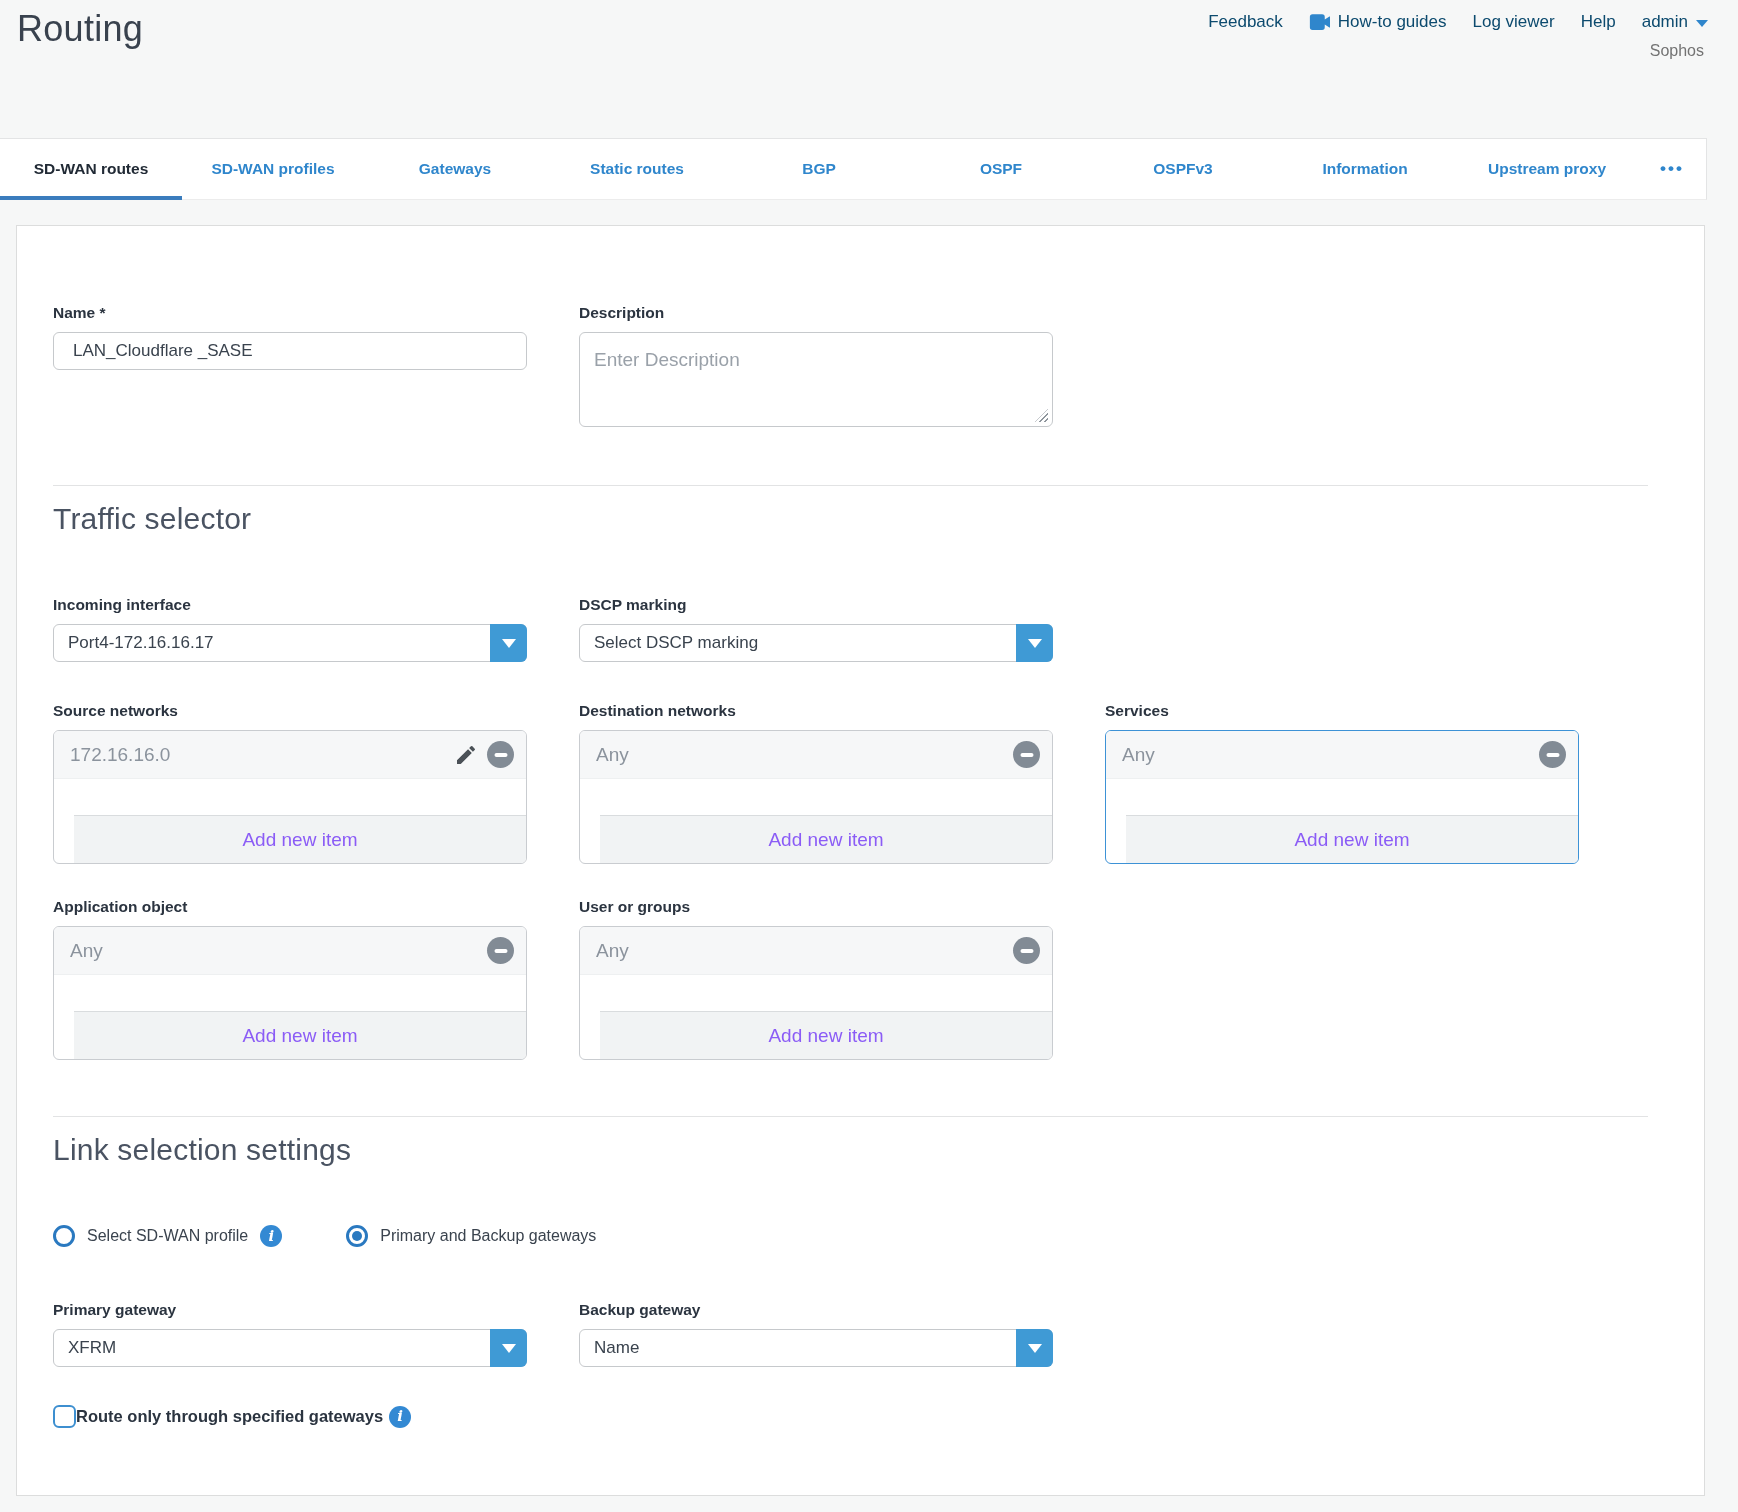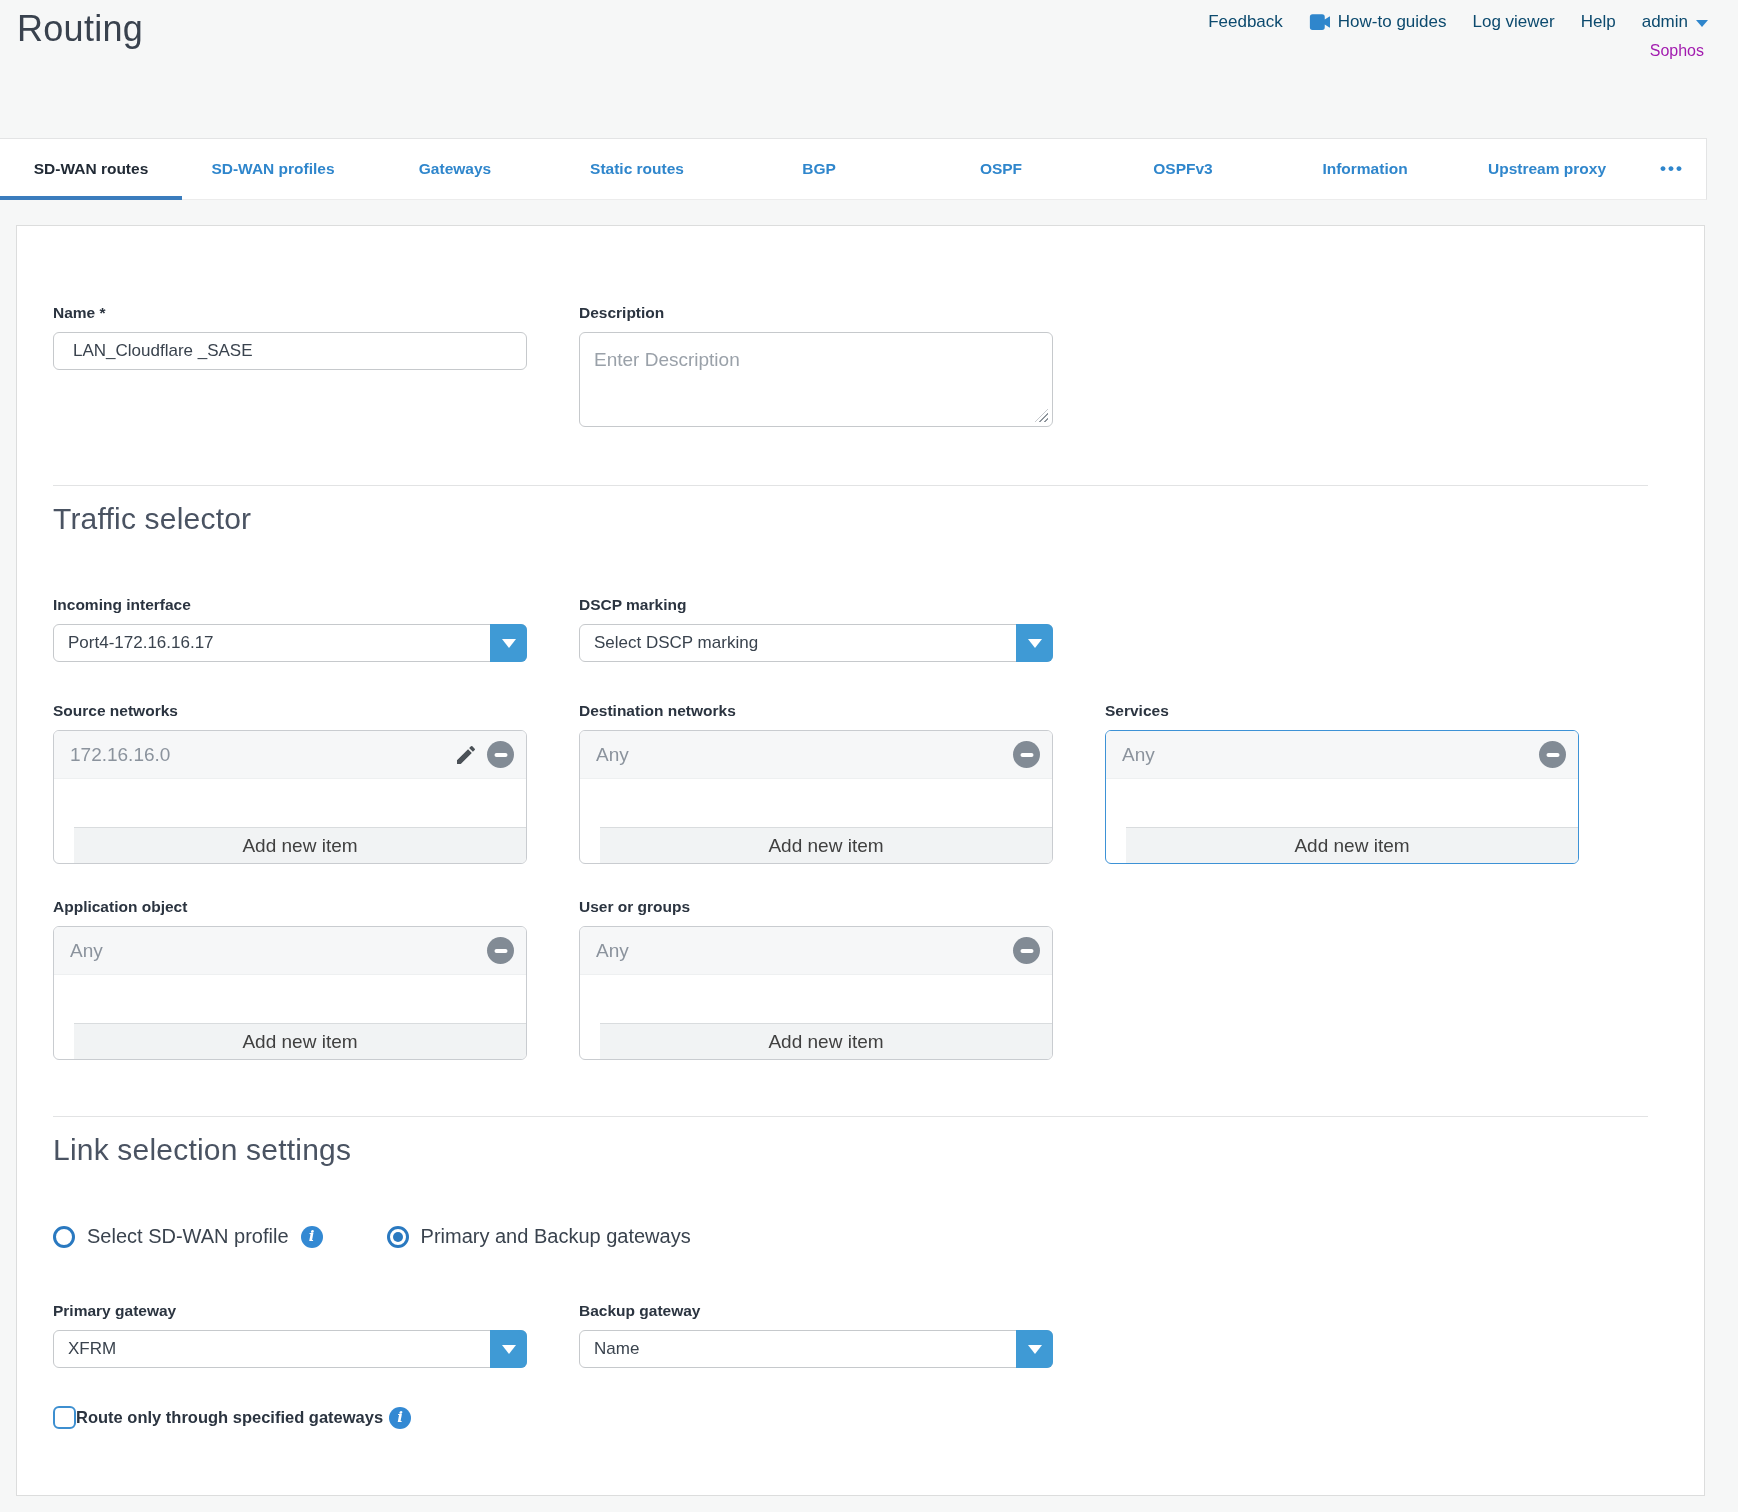--- a/index.html
+++ b/index.html
@@ -24,21 +24,21 @@
   }
   .hlink { display:flex; align-items:center; gap:8px; color:#0c4a6e; cursor:pointer; white-space:nowrap; }
   .vicon svg { display:block; }
   .chev {
     width:0; height:0; margin-top:3px;
     border-left:6px solid transparent; border-right:6px solid transparent;
     border-top:7px solid #2f86cc;
   }
   .brand {
     position:absolute; right:34px; top:42px;
-    font-size:16px; color:#a21caf;
+    font-size:16px; color:#737373;
   }
 
   
   .tabbar {
     position:absolute; top:138px; left:0;
     width:1707px; height:62px; background:#fff;
     border-top:1px solid #e3e4e5; border-right:1px solid #e3e4e5; border-bottom:1px solid #ececec;
     display:flex;
   }
   .tab {
@@ -130,37 +130,37 @@
   .pencil svg { display:block; }
   .minus {
     width:27px; height:27px; border-radius:50%; background:#828b95; position:relative; cursor:pointer;
   }
   .minus::after {
     content:""; position:absolute; left:50%; top:50%; transform:translate(-50%,-50%);
     width:13px; height:4px; background:#fff; border-radius:2px;
   }
   .lb-spacer { flex:1; background:#fff; }
   .lb-footer {
-    height:36px; flex:0 0 auto; background:#f1f3f4; border-top:1px solid #d9dcde;
+    height:48px; flex:0 0 auto; background:#f1f3f4; border-top:1px solid #d9dcde;
     display:flex; align-items:center; justify-content:center;
-    color:#404040; font-size:19px; cursor:pointer;margin-left:20px;
+    color:#8b5cf6; font-size:19px; cursor:pointer;margin-left:20px;
   }
 
   
   .radio-row { margin-top:58px; display:flex; align-items:center; gap:64px; }
   .radio-opt { display:flex; align-items:center; gap:12px; cursor:pointer; }
   .radio {
     width:22px; height:22px; border:3px solid #2a79c0; border-radius:50%;
     position:relative; background:#fff; flex:0 0 auto;
   }
   .radio.on::after {
     content:""; position:absolute; left:50%; top:50%; transform:translate(-50%,-50%);
     width:10px; height:10px; border-radius:50%; background:#2a79c0;
   }
-  .radio-label { font-size:20px; color:#3a434e; }
+  .radio-label { font-size:16px; color:#3a434e; }
   .info {
     width:22px; height:22px; border-radius:50%; background:#3389d3; flex:0 0 auto;
     display:flex; align-items:center; justify-content:center; cursor:pointer;
   }
   .info::after {
     content:"i"; color:#fff; font-family:"DejaVu Serif", serif;
     font-style:italic; font-weight:700; font-size:15px; line-height:1;
   }
   .row-gw { margin-top:54px; }
   .check-row { margin-top:38px; display:flex; align-items:center; }

